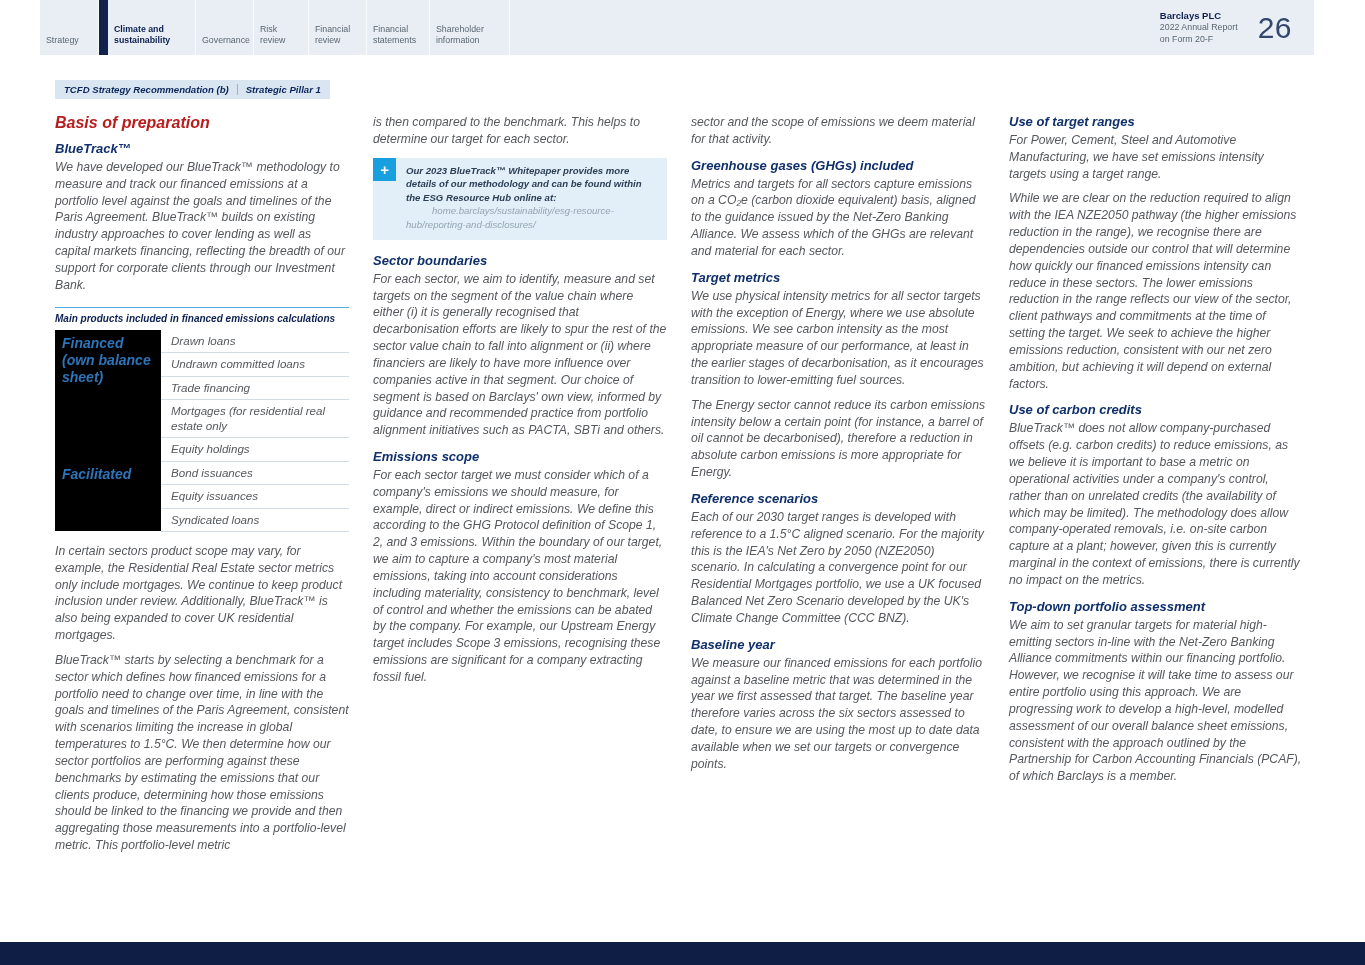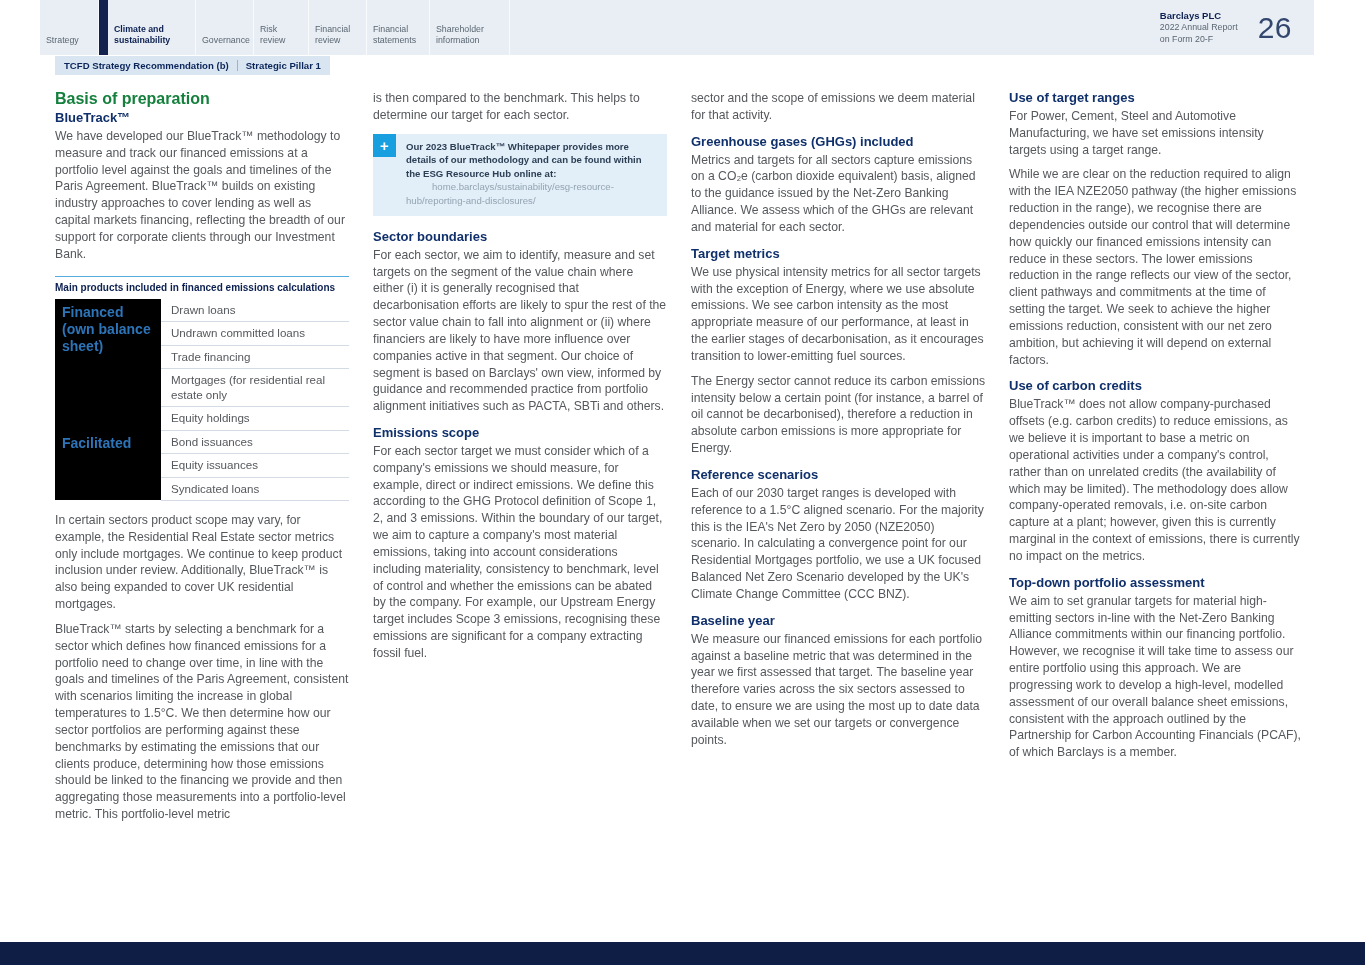--- a/index.html
+++ b/index.html
@@ -26,36 +26,36 @@
   .tab-finstatements { width:63px; }
   .tab-shareholder { width:80px; }
   .nav-spacer { flex:1; }
   .brand { align-self:center; font-size:8.8px; line-height:1.3; color:#5a6670; }
   .brand-name { font-weight:bold; color:#0c2050; font-size:9.5px; }
   .page-number {
     align-self:center; font-size:30px; font-weight:300; color:#33466e;
     padding:0 22px 0 20px; letter-spacing:0.5px;
   }
   
-  .content { padding:4px 60px 0 55px; }
+  .content { padding:28px 60px 0 55px;font-style:italic; }
   .page-title {
     font-size:23px; font-weight:400; color:#3d4e66; letter-spacing:-0.2px;
   }
   .badge {
     display:inline-flex; align-items:center; margin-top:25px;
     background:#d9e6f2; font-size:9.6px; font-weight:bold; color:#0b2559;
     padding:4px 9px;
   }
   .badge-left { padding-right:8px; border-right:1px solid #9db3c9; }
   .badge-right { padding-left:8px; }
   .cols { display:flex; gap:24px; margin-top:15px; }
   .col { width:294px; }
   .col p { font-size:12.2px; line-height:1.38; margin-bottom:8px; }
   h2 {
-    font-size:16px; font-weight:bold; color:#15803d; margin-bottom:2px;
+    font-size:16px; font-weight:bold; color:#b91c1c; margin-bottom:9px;
   }
   h3 {
     font-size:13px; font-weight:bold; color:#10306b; margin:10px 0 3px 0;
   }
   h3.first { margin-top:0; }
   
   .fin-block { margin:13px 0 11px 0; border-top:1px solid #54abdd; padding-top:5px; }
   .fin-title { font-size:10px; font-weight:bold; color:#0c2050; margin-bottom:6px; }
   table.fin-table { border-collapse:collapse; width:100%; }
   td.group {

